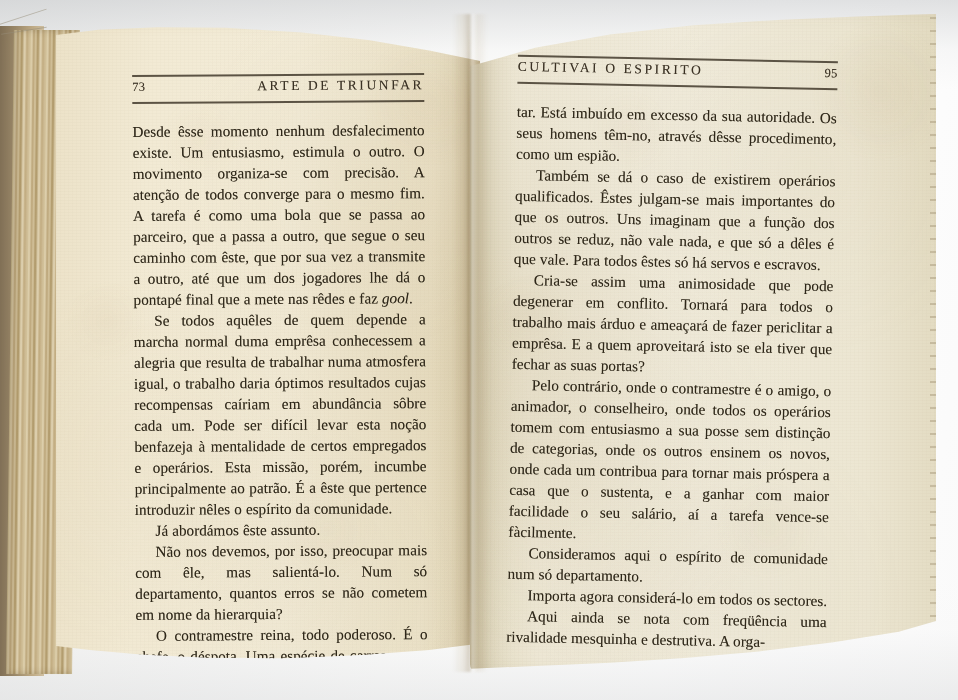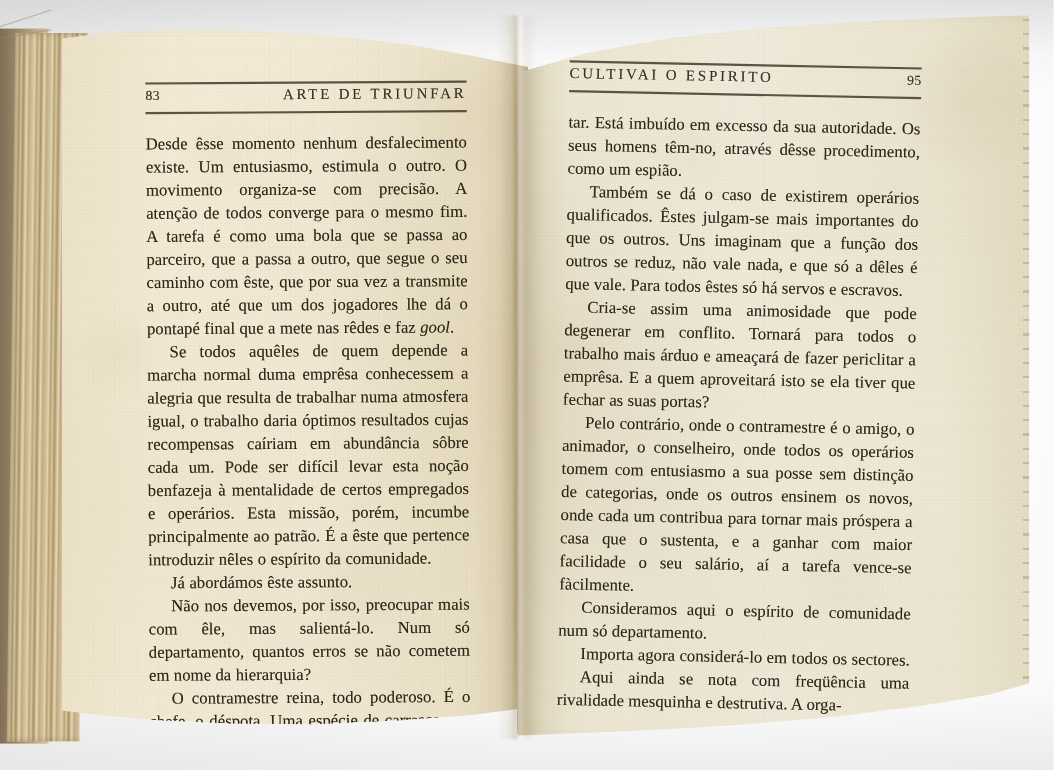--- a/index.html
+++ b/index.html
@@ -271,21 +271,21 @@
     <div class="grain"></div>
     <div class="foxing"></div>
     <div class="gutter-shade"></div>
 
     <div class="textblock textblock-left">
 
       <div class="runhead runhead-left">
         <div class="rule rule-top"></div>
         <div class="rule rule-bottom"></div>
         <div class="runhead-inner">
-          <span class="folio ink">83</span>
+          <span class="folio ink">73</span>
           <span class="runtitle ink">ARTE DE TRIUNFAR</span>
         </div>
       </div>
 
       <div class="bodytext ink">
         <p>
           <span>Desde êsse momento nenhum desfalecimento existe. Um entusiasmo, estimula o outro. O movimento organiza-se com precisão. A atenção de todos converge para o mesmo fim. A tarefa é como uma bola que se passa ao parceiro, que a passa a outro, que segue o seu caminho com êste, que por sua vez a transmite a outro, até que um dos jogadores lhe dá o pontapé final que a mete nas rêdes e faz </span><i>gool</i><span>.</span>
         </p>
         <p class="indent">Se todos aquêles de quem depende a marcha normal duma emprêsa conhecessem a alegria que resulta de trabalhar numa atmosfera igual, o trabalho daria óptimos resultados cujas recompensas caíriam em abundância sôbre cada um. Pode ser difícil levar esta noção benfazeja à mentalidade de certos empregados e operários. Esta missão, porém, incumbe principalmente ao patrão. É a êste que pertence introduzir nêles o espírito da comunidade.</p>
         <p class="indent">Já abordámos êste assunto.</p>

